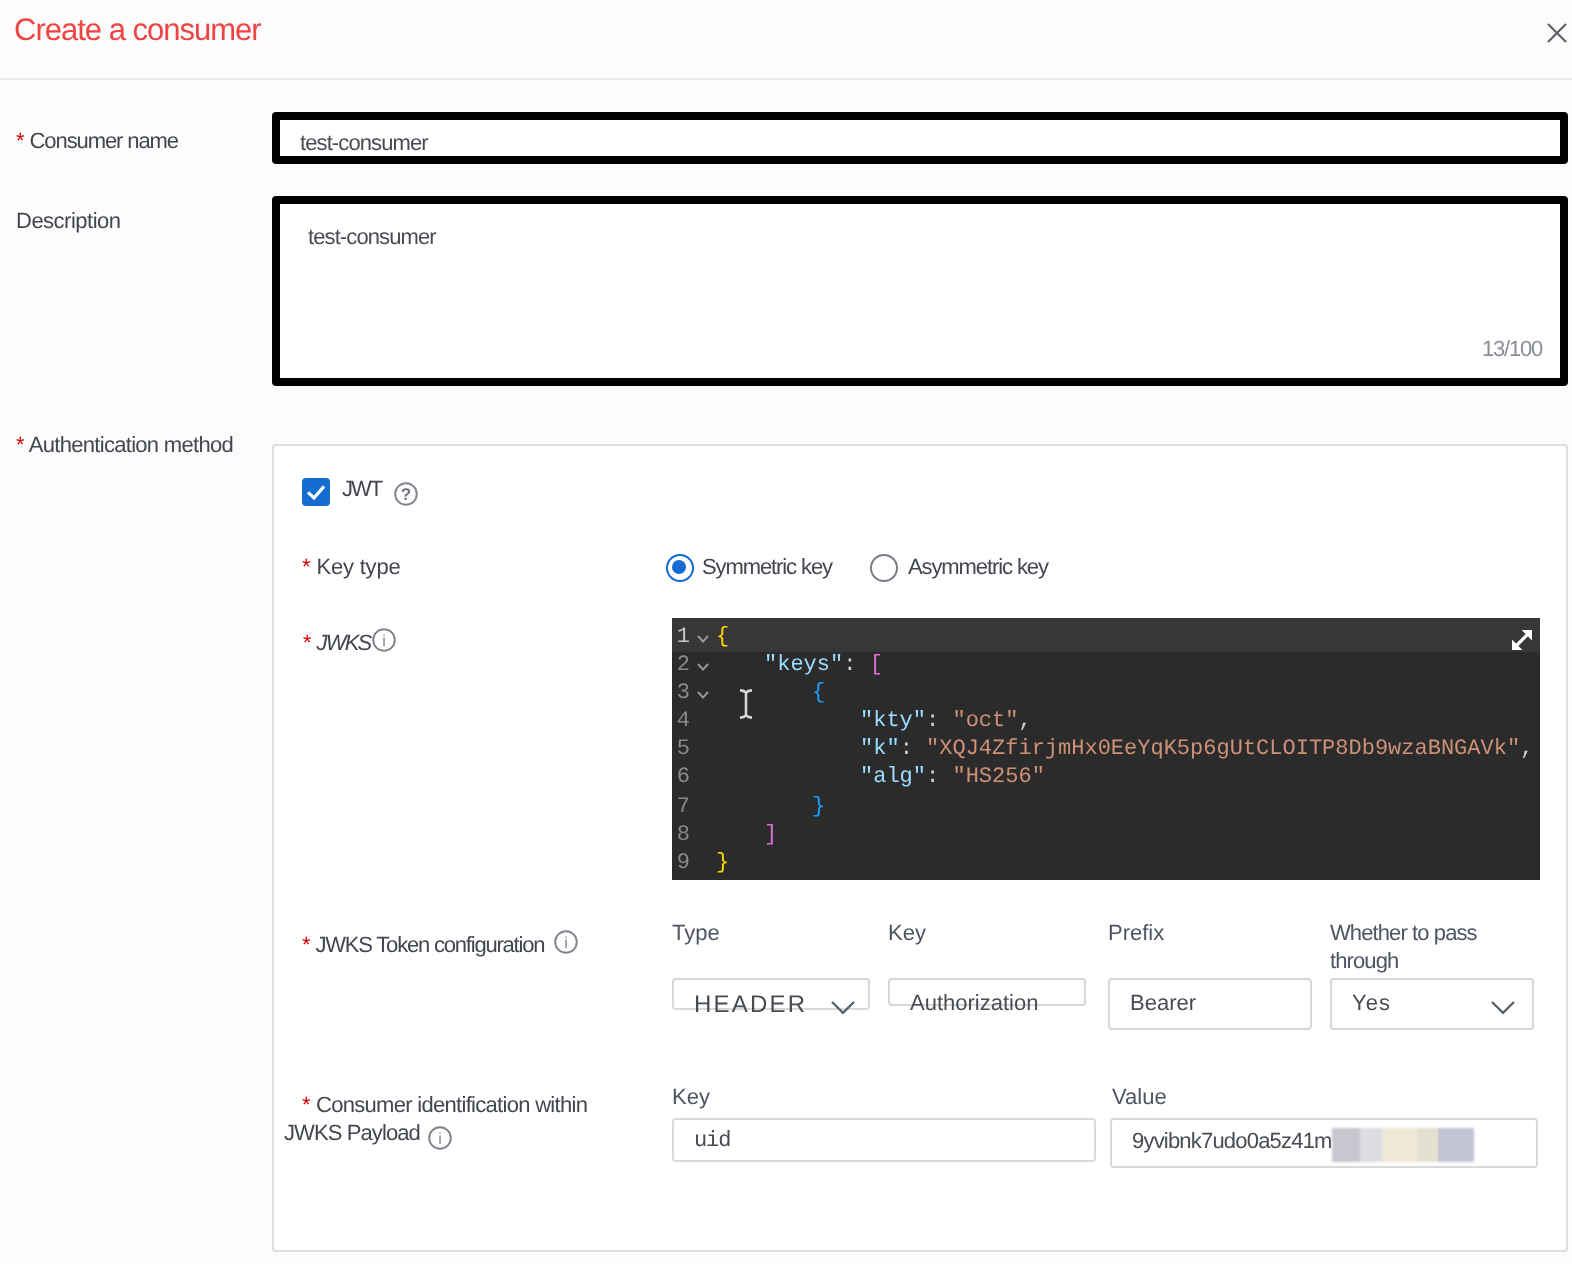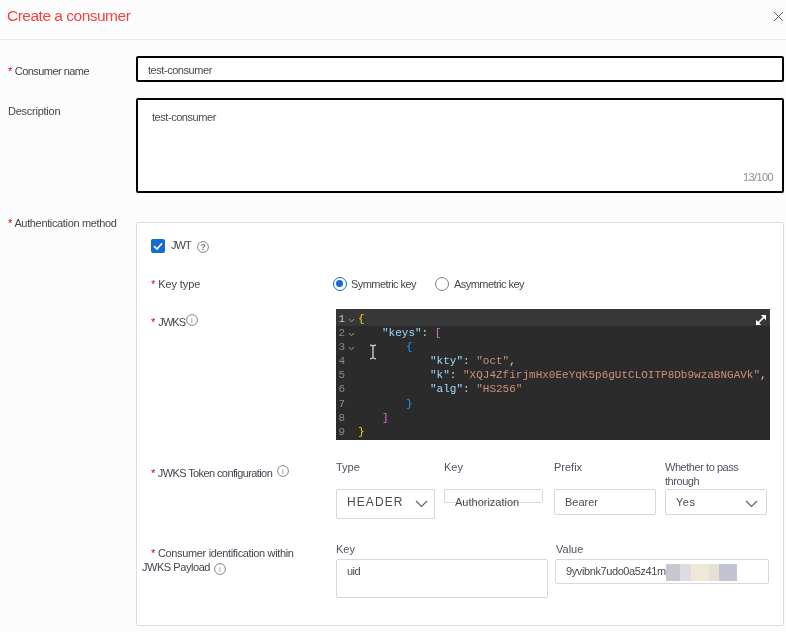--- a/index.html
+++ b/index.html
@@ -1,21 +1,21 @@
 <!DOCTYPE html>
 <html><head>
 <meta charset="utf-8">
 <style>
 * { margin:0; padding:0; box-sizing:border-box; }
 html,body { width:786px; height:632px; background:#fcfcfc; font-family:"Liberation Sans", sans-serif; overflow:hidden; }
 .abs { position:absolute; }
 .lbl { position:absolute; font-size:11px; color:#42464f; line-height:14px; white-space:nowrap; letter-spacing:-0.5px; }
 .sub { position:absolute; font-size:11px; color:#4d5462; line-height:14px; white-space:nowrap; }
 .req { color:#d40000; letter-spacing:0; }
-.inp { position:absolute; border:2px solid #000000; border-radius:2px; background:#fff; font-size:11px; color:#474b52; }
+.inp { position:absolute; border:4px solid #000000; border-radius:2px; background:#fff; font-size:11px; color:#474b52; }
 .ctl { position:absolute; border:1px solid #d8d8d8; border-radius:2px; background:#fff; font-size:11px; color:#474b52; line-height:24px; padding-left:10px; white-space:nowrap; }
 .ico { position:absolute; }
 </style>
 </head>
 <body>
 
 <div class="abs" style="left:7px; top:7px; font-size:15.5px; letter-spacing:-0.5px; color:#ef4444;">Create a consumer</div>
 <svg class="abs" style="left:773px; top:11px;" width="11" height="11" viewBox="0 0 11 11">
     <path d="M1 1 L10 10 M10 1 L1 10" stroke="#5a5a64" stroke-width="1"></path>
   </svg>
@@ -45,21 +45,21 @@
   </svg>
 
 <div class="lbl" style="left:151px; top:277px; letter-spacing:-0.1px;"><span class="req">*</span> Key type</div>
 <div class="abs" style="left:333px; top:277px; width:14px; height:14px; border:1.5px solid #146bd2; border-radius:50%; background:#fff;">
   <div class="abs" style="left:2px; top:2px; width:7px; height:7px; background:#146bd2; border-radius:50%;"></div>
 </div>
 <div class="lbl" style="left:351px; top:277px; letter-spacing:-0.55px;">Symmetric key</div>
 <div class="abs" style="left:435px; top:277px; width:14px; height:14px; border:1.5px solid #777c86; border-radius:50%; background:#fff;"></div>
 <div class="lbl" style="left:454px; top:277px; letter-spacing:-0.55px;">Asymmetric key</div>
 
-<div class="lbl" style="left:151px; top:315px; letter-spacing:-0.9px;"><span class="req" style="letter-spacing:0; margin-right:3px;">*</span>JWKS</div>
+<div class="lbl" style="left:151px; top:315px; letter-spacing:-0.9px;font-style:italic;"><span class="req" style="letter-spacing:0; margin-right:3px;">*</span>JWKS</div>
 <svg class="ico" style="left:186px; top:314px;" width="12" height="12" viewBox="0 0 12 12">
     <circle cx="6" cy="6" r="5.4" stroke="#82868f" fill="none" stroke-width="1"></circle>
     <text x="6" y="9" font-size="8" fill="#82868f" text-anchor="middle" font-family="Liberation Sans">i</text>
   </svg>
 
 <div class="abs" style="left:336px; top:309px; width:434px; height:131px; background:#2b2b2b; font-family:'Liberation Mono', monospace; font-size:11px; color:#d4d4d4; overflow:hidden;">
   <div class="abs" style="left:0; top:0; width:434px; height:17px; background:#373737;"></div>
   <div class="abs" style="left:0; top:3px; width:434px;">
     <div style="height:14.1px; line-height:14.1px; position:relative;"><span style="display:inline-block;width:9px;text-align:right;color:#c8c8c8;">1</span><span style="display:inline-block;width:13px;text-align:center;"><svg width="7" height="5" viewBox="0 0 7 5" style="transform:translateY(1px)">
             <path d="M1 1 L3.5 3.8 L6 1" stroke="#9a9a9a" fill="none" stroke-width="1"></path>
@@ -93,21 +93,21 @@
 <svg class="ico" style="left:277px; top:465px;" width="12" height="12" viewBox="0 0 12 12">
     <circle cx="6" cy="6" r="5.4" stroke="#82868f" fill="none" stroke-width="1"></circle>
     <text x="6" y="9" font-size="8" fill="#82868f" text-anchor="middle" font-family="Liberation Sans">i</text>
   </svg>
 
 <div class="sub" style="left:336px; top:460px;">Type</div>
 <div class="sub" style="left:444px; top:460px;">Key</div>
 <div class="sub" style="left:554px; top:460px;">Prefix</div>
 <div class="sub" style="left:665px; top:460px; letter-spacing:-0.45px;">Whether to pass<br>through</div>
 
-<div class="ctl" style="left:336px; top:489px; width:99px; height:30px; font-size:12px; letter-spacing:1.1px;">HEADER
+<div class="ctl" style="left:336px; top:489px; width:99px; height:16px; font-size:12px; letter-spacing:1.1px;">HEADER
   <svg class="abs" style="right:6px; top:10px;" width="13" height="8" viewBox="0 0 13 8">
       <path d="M1 1 L6.5 6.4 L12 1" stroke="#5a626e" fill="none" stroke-width="1.2"></path>
     </svg>
 </div>
 <div class="ctl" style="left:444px; top:489px; width:99px; height:14px;">Authorization</div>
 <div class="ctl" style="left:554px; top:489px; width:102px; height:26px;">Bearer</div>
 <div class="ctl" style="left:665px; top:489px; width:102px; height:26px; letter-spacing:0.5px;">Yes
   <svg class="abs" style="right:8px; top:10px;" width="13" height="8" viewBox="0 0 13 8">
       <path d="M1 1 L6.5 6.4 L12 1" stroke="#5a626e" fill="none" stroke-width="1.2"></path>
     </svg>
@@ -115,14 +115,14 @@
 
 <div class="lbl" style="left:151px; top:546px; letter-spacing:-0.35px;"><span class="req">*</span> Consumer identification within</div>
 <div class="lbl" style="left:142px; top:560px; letter-spacing:-0.45px;">JWKS Payload</div>
 <svg class="ico" style="left:214px; top:563px;" width="12" height="12" viewBox="0 0 12 12">
     <circle cx="6" cy="6" r="5.4" stroke="#82868f" fill="none" stroke-width="1"></circle>
     <text x="6" y="9" font-size="8" fill="#82868f" text-anchor="middle" font-family="Liberation Sans">i</text>
   </svg>
 
 <div class="sub" style="left:336px; top:542px;">Key</div>
 <div class="sub" style="left:556px; top:542px;">Value</div>
-<div class="ctl" style="left:336px; top:559px; width:212px; height:39px; line-height:23px; letter-spacing:-0.55px;">uid</div>
+<div class="ctl" style="left:336px; top:559px; width:212px; height:22px; line-height:23px; letter-spacing:-0.55px;font-family:Liberation Mono, monospace;">uid</div>
 <div class="ctl" style="left:555px; top:559px; width:214px; height:25px; line-height:23px; letter-spacing:-0.4px;">9yvibnk7udo0a5z41m<span class="abs" style="left:110px; top:4px; width:71px; height:17px; background:linear-gradient(90deg,#c7c7d0 0 20%,#dcdce2 20% 35%,#efe8d4 35% 60%,#e4e0d2 60% 75%,#c3c4d2 75% 100%); filter:blur(0.5px);"></span></div>
 
 </body></html>

